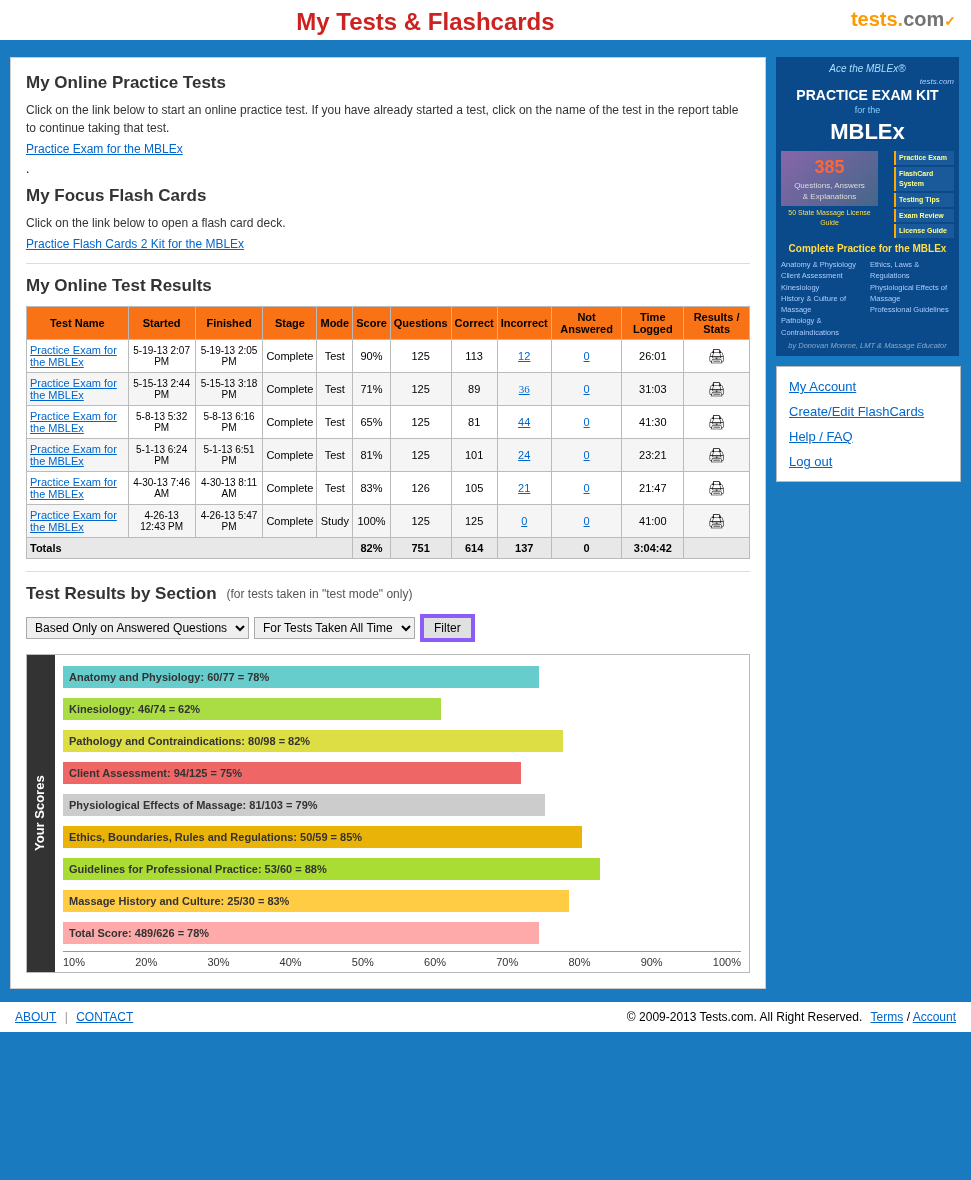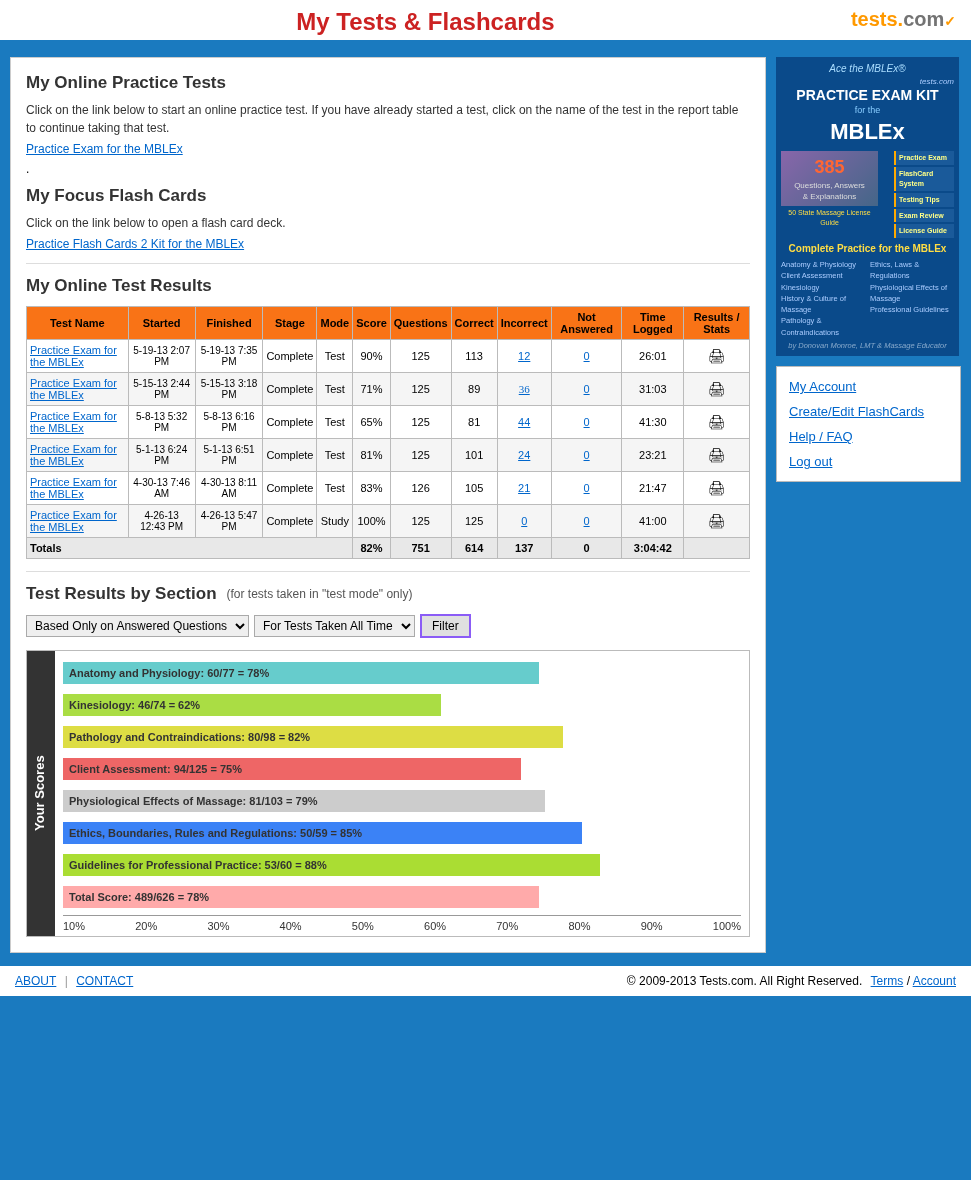--- a/index.html
+++ b/index.html
@@ -34,21 +34,21 @@
 
     .icon-printer { font-size: 14px; cursor: pointer; }
 
     
     .section-results-header { display: flex; align-items: center; gap: 10px; margin-bottom: 10px; }
     .section-results-header h2 { font-size: 17px; font-weight: bold; color: #333; }
     .section-results-note { font-size: 12px; color: #555; }
 
     .filter-row { display: flex; align-items: center; gap: 5px; margin-bottom: 12px; }
     .filter-row select { font-size: 12px; padding: 2px 4px; border: 1px solid #aaa; }
-    .filter-btn { background: #e0e0e0; border: 2px solid #8b5cf6; padding: 3px 10px; font-size: 12px; cursor: pointer; }
+    .filter-btn { background: #e0e0e0; border: 4px solid #8b5cf6; padding: 3px 10px; font-size: 12px; cursor: pointer; }
 
     
     .chart-container { display: flex; border: 1px solid #bbb; }
     .chart-y-label { background: #333; color: white; writing-mode: vertical-rl; transform: rotate(180deg); text-align: center; padding: 10px 5px; font-size: 13px; font-weight: bold; min-width: 28px; }
     .chart-inner { flex: 1; padding: 8px 8px 0 8px; }
     .bar-row { display: flex; align-items: center; margin-bottom: 4px; height: 28px; }
     .bar-label-container { flex: 1; position: relative; }
     .bar { height: 22px; position: relative; display: flex; align-items: center; }
     .bar-text { position: absolute; left: 6px; font-size: 11px; font-weight: bold; color: #333; white-space: nowrap; z-index: 1; }
 
@@ -118,21 +118,21 @@
           <th>Incorrect</th>
           <th>Not Answered</th>
           <th>Time Logged</th>
           <th>Results / Stats</th>
         </tr>
       </thead>
       <tbody id="results-tbody">
       <tr>
       <td style="color:#0066cc;text-decoration:underline;cursor:pointer;">Practice Exam for the MBLEx</td>
       <td style="font-size:10px;">5-19-13 2:07 PM</td>
-      <td style="font-size:10px;">5-19-13 7:35 PM</td>
+      <td style="font-size:10px;">5-19-13 2:05 PM</td>
       <td>Complete</td>
       <td>Test</td>
       <td>90%</td>
       <td>125</td>
       <td>113</td>
       <td style="color:#0066cc;text-decoration:underline;cursor:pointer;">12</td>
       <td style="color:#0066cc;text-decoration:underline;cursor:pointer;">0</td>
       <td>26:01</td>
       <td class="icon-printer">🖨</td>
     </tr>
@@ -268,29 +268,36 @@
     </div>
             <div class="bar-row">
       <div class="bar-label-container">
         <div class="bar" style="width:71.10000000000001%;background:#cccccc;min-width:20px;">
           <span class="bar-text">Physiological Effects of Massage: 81/103 = 79%</span>
         </div>
       </div>
     </div>
             <div class="bar-row">
       <div class="bar-label-container">
-        <div class="bar" style="width:76.5%;background:#3b82f6;min-width:20px;text-decoration:underline;">
+        <div class="bar" style="width:76.5%;background:#eab308;min-width:20px;text-decoration:underline;">
           <span class="bar-text">Ethics, Boundaries, Rules and Regulations: 50/59 = 85%</span>
         </div>
       </div>
     </div>
             <div class="bar-row">
       <div class="bar-label-container">
         <div class="bar" style="width:79.2%;background:#aadd33;min-width:20px;">
           <span class="bar-text">Guidelines for Professional Practice: 53/60 = 88%</span>
+        </div>
+      </div>
+    </div>
+            <div class="bar-row">
+      <div class="bar-label-container">
+        <div class="bar" style="width:74.7%;background:#ffcc44;min-width:20px;">
+          <span class="bar-text">Massage History and Culture: 25/30 = 83%</span>
         </div>
       </div>
     </div>
             <div class="bar-row">
       <div class="bar-label-container">
         <div class="bar" style="width:70.2%;background:#ffaaaa;min-width:20px;">
           <span class="bar-text">Total Score: 489/626 = 78%</span>
         </div>
       </div>
     </div>

